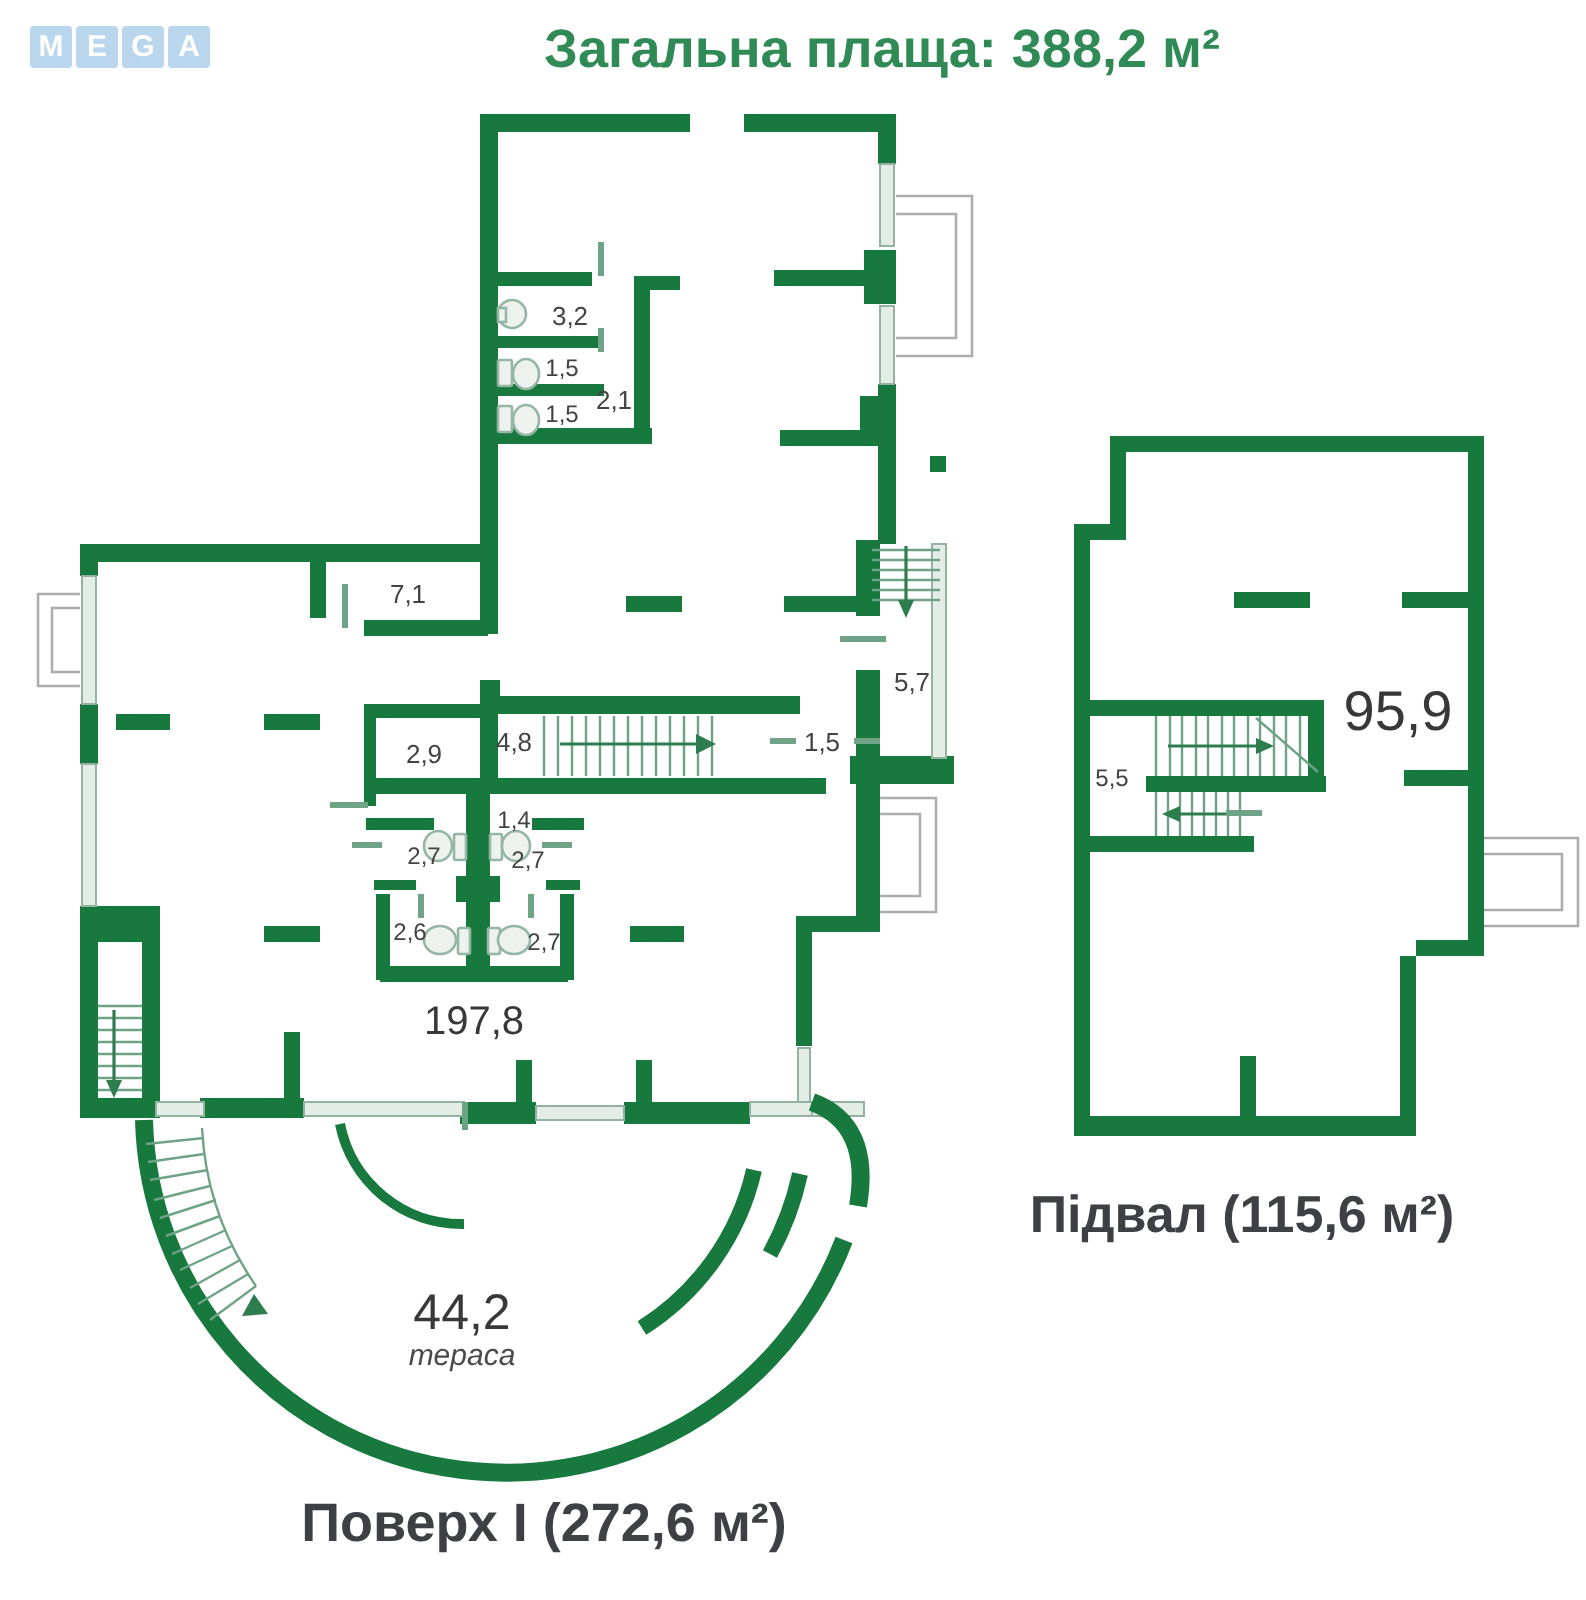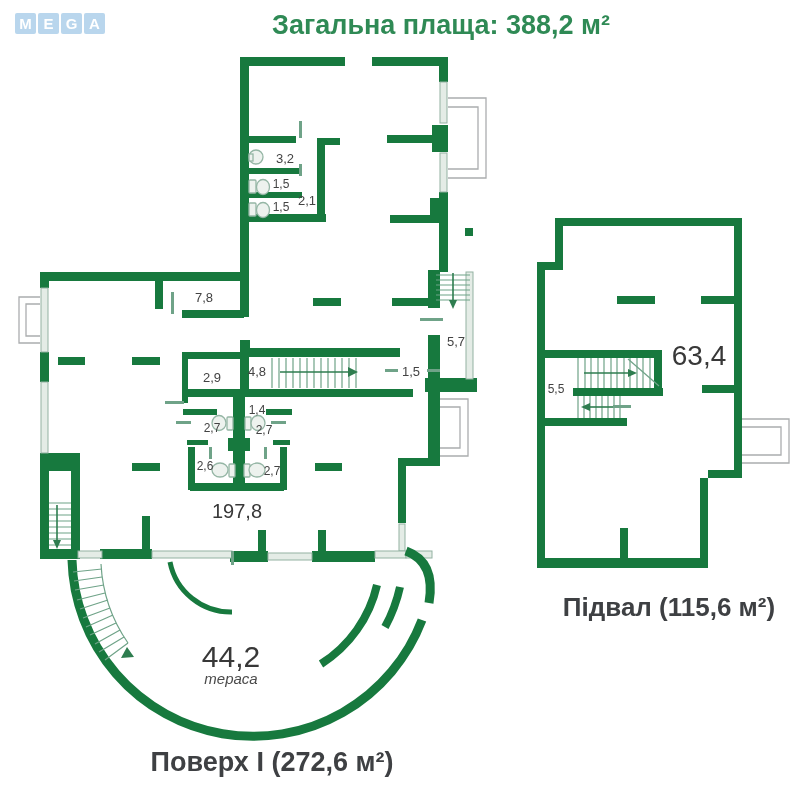--- a/index.html
+++ b/index.html
@@ -19,24 +19,24 @@
   .fix{fill:var(--c-fixture,#EDF2EE);stroke:#95B6A5;stroke-width:1.3;}
   .arr{fill:none;stroke:#2E7D4F;stroke-width:1.6;}
   .arrh{fill:#2E7D4F;stroke:none;}
   .lbl{
     position:absolute;transform:translate(-50%,-50%);
     font-size:13px;color:var(--c-label,#434343);white-space:nowrap;line-height:1;
   }
   .lbl.xs{font-size:12px;}
   .lbl.big{font-size:20px;color:#383838;}
   .lbl.big95{font-size:28px;color:#383838;}
-  .lbl.terr{font-size:30px;color:#383838;}
+  .lbl.terr{font-size:25px;color:#383838;}
   .lbl.terrword{font-size:15px;color:#4a4a4a;font-style:italic;}
   .lbl.caption{font-size:27px;color:var(--c-caption,#3E4043);font-weight:600;}
-  .lbl.caption.sm{font-size:26px;margin-left:48px;}
+  .lbl.caption.sm{font-size:26px;}
   .title{
     position:absolute;left:419px;top:25px;transform:translate(-50%,-50%);
     font-size:27px;font-weight:700;color:var(--c-title,#2F8A55);white-space:nowrap;margin-left:22px;
   }
   .logo{position:absolute;left:15px;top:13px;display:flex;gap:2px;}
   .logo span{
     width:21px;height:21px;background:var(--c-logo_bg,#B9D6ED);color:var(--c-logo_text,#fff);
     font-weight:700;font-size:15px;display:flex;align-items:center;justify-content:center;
     border-radius:2px;
   }
@@ -257,32 +257,32 @@
     <g>
       <path class="gray" d="M742,419 h47 v44 h-47"></path>
       <path class="gray" d="M742,427 h39 v28 h-39"></path>
     </g>
   </svg>
 
   <div class="lbl" style="left:285px;top:158px">3,2</div>
   <div class="lbl xs" style="left:281px;top:184px">1,5</div>
   <div class="lbl" style="left:307px;top:200px">2,1</div>
   <div class="lbl xs" style="left:281px;top:207px">1,5</div>
-  <div class="lbl" style="left:204px;top:297px">7,8</div>
+  <div class="lbl" style="left:204px;top:297px">7,1</div>
   <div class="lbl" style="left:456px;top:341px">5,7</div>
   <div class="lbl" style="left:212px;top:377px">2,9</div>
   <div class="lbl" style="left:257px;top:371px">4,8</div>
   <div class="lbl" style="left:411px;top:371px">1,5</div>
   <div class="lbl xs" style="left:257px;top:410px">1,4</div>
   <div class="lbl xs" style="left:212px;top:428px">2,7</div>
   <div class="lbl xs" style="left:264px;top:430px">2,7</div>
   <div class="lbl xs" style="left:205px;top:466px">2,6</div>
   <div class="lbl xs" style="left:272px;top:471px">2,7</div>
   <div class="lbl big" style="left:237px;top:511px">197,8</div>
   <div class="lbl terr" style="left:231px;top:657px">44,2</div>
   <div class="lbl terrword" style="left:231px;top:678px">тераса</div>
   <div class="lbl caption" style="left:272px;top:762px">Поверх I (272,6 м²)</div>
 
-  <div class="lbl big95" style="left:699px;top:356px">63,4</div>
+  <div class="lbl big95" style="left:699px;top:356px">95,9</div>
   <div class="lbl xs" style="left:556px;top:389px">5,5</div>
   <div class="lbl caption sm" style="left:621px;top:607px">Підвал (115,6 м²)</div>
 
 </div>
 
 </body></html>

